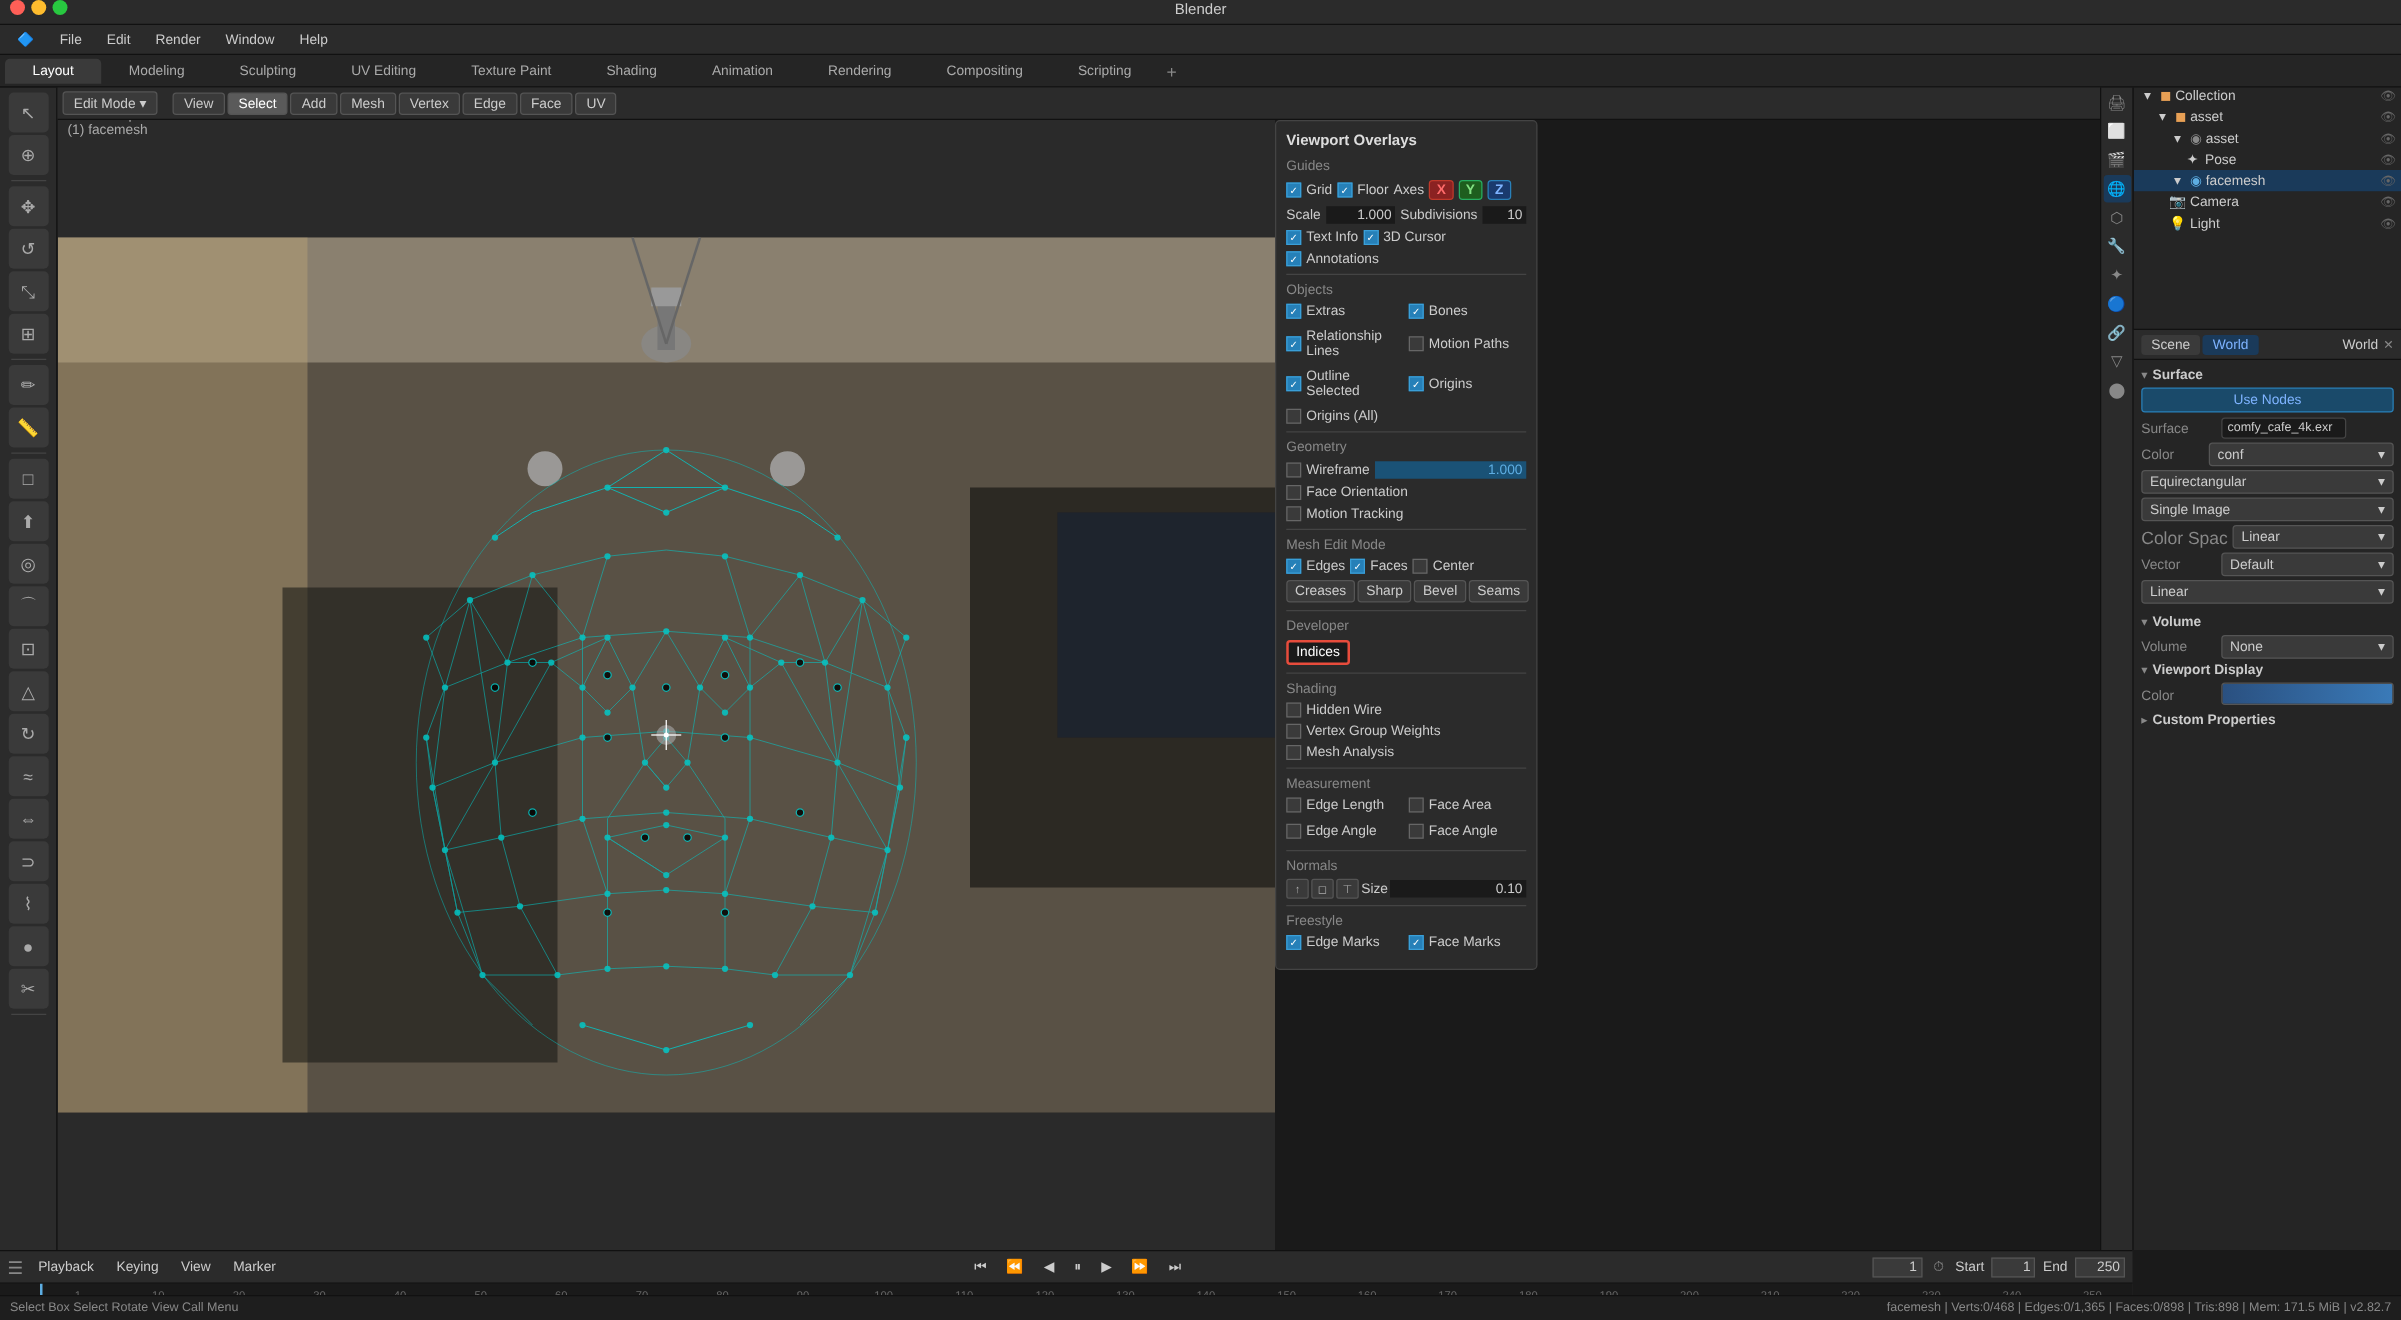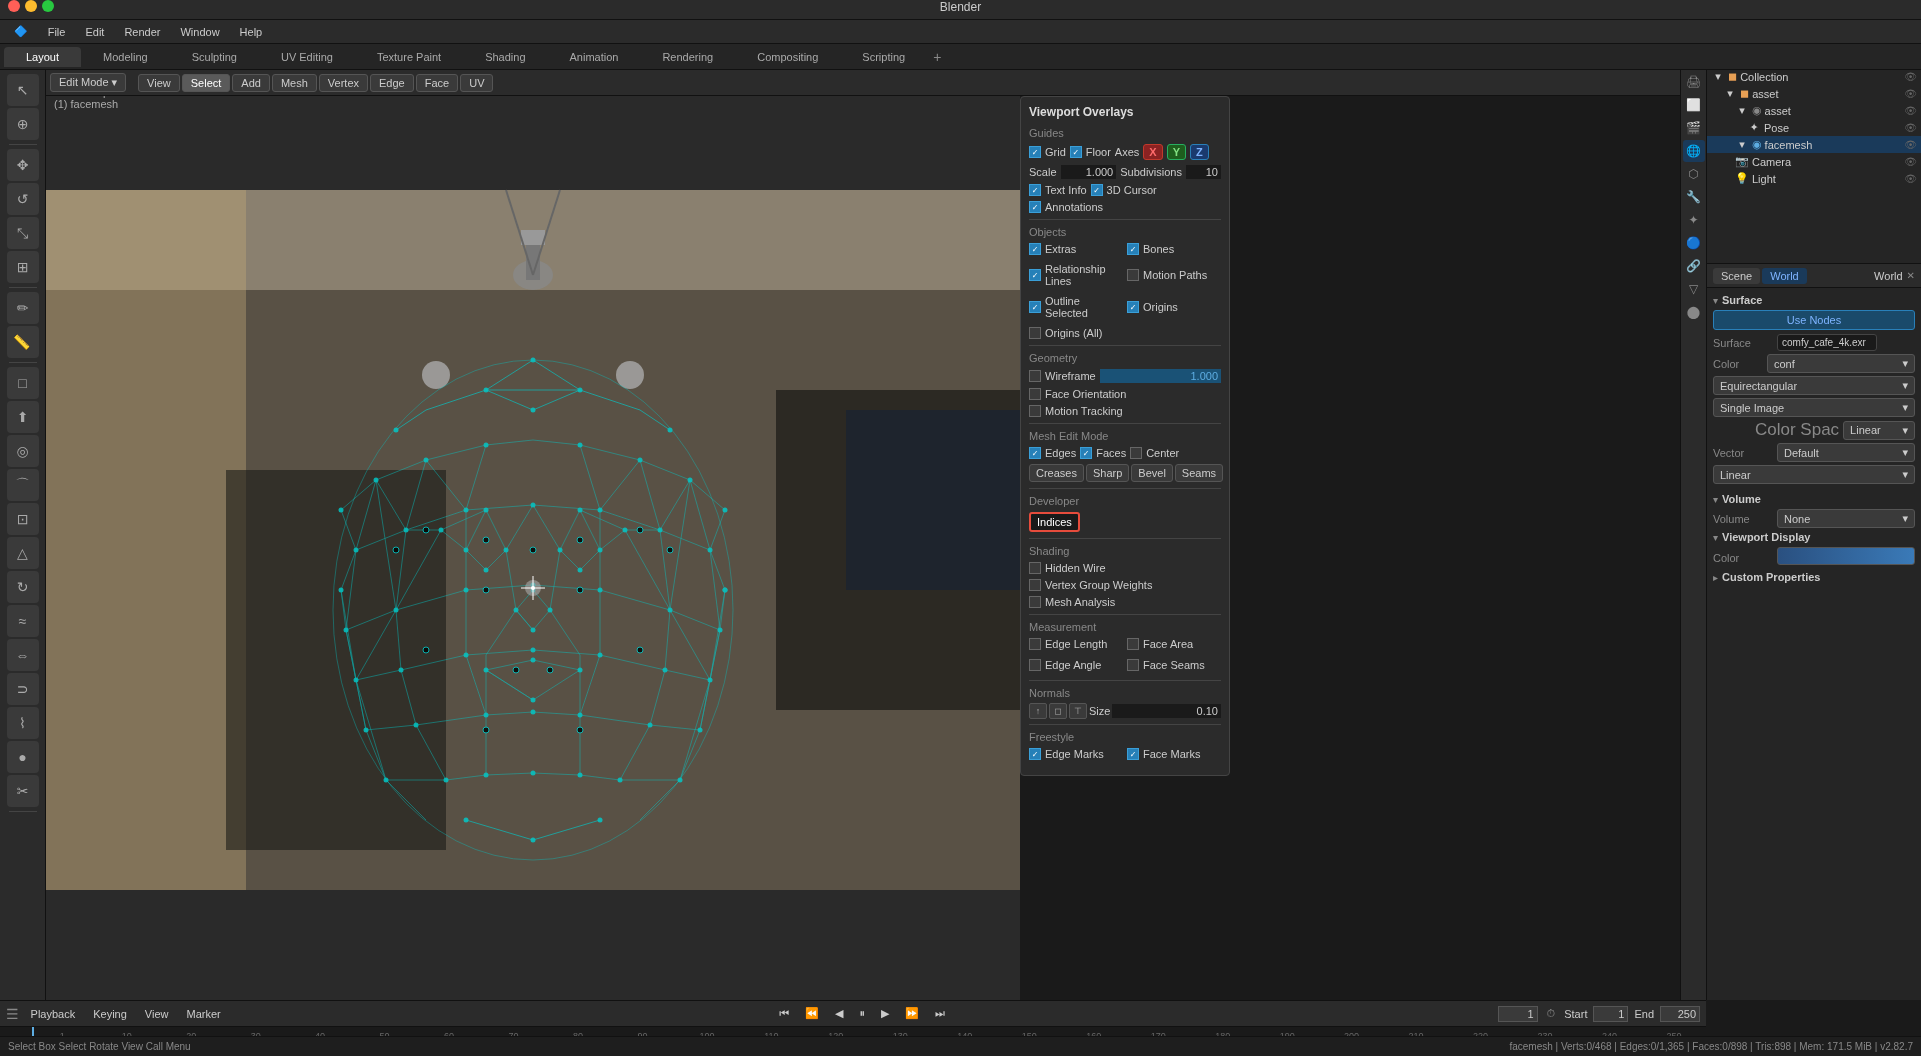--- a/index.html
+++ b/index.html
@@ -1046,21 +1046,21 @@
     <div class="panel-row">
       <div class="chk"></div>
       <span class="panel-label">Face Area</span>
     </div>
     <div class="panel-row">
       <div class="chk"></div>
       <span class="panel-label">Edge Angle</span>
     </div>
     <div class="panel-row">
       <div class="chk"></div>
-      <span class="panel-label">Face Seams</span>
+      <span class="panel-label">Face Angle</span>
     </div>
   </div>
 
   <div class="divider"></div>
 
   <div class="panel-section-title">Normals</div>
   <div class="normals-row">
     <div class="norm-btn">↑</div>
     <div class="norm-btn">◻</div>
     <div class="norm-btn">⊤</div>
@@ -1180,21 +1180,21 @@
           <span>▾</span>
         </div>
       </div>
       <div class="prop-row">
         <div class="prop-dropdown" style="flex:1;font-size:11px;">
           <span>Single Image</span>
           <span>▾</span>
         </div>
       </div>
       <div class="prop-row">
-        <span class="prop-label" style="color:#888;font-size:17px;min-width:60px;margin-left:42px;">Color Spac</span>
+        <span class="prop-label" style="color:#888;font-size:14px;min-width:60px;">Color Spac</span>
         <div class="prop-dropdown" style="flex:1;font-size:11px;">
           <span>Linear</span>
           <span>▾</span>
         </div>
       </div>
       <div class="prop-row">
         <span class="prop-label" style="color:#888;font-size:11px;min-width:60px;">Vector</span>
         <div class="prop-dropdown" style="flex:1;font-size:11px;">
           <span>Default</span>
           <span>▾</span>

